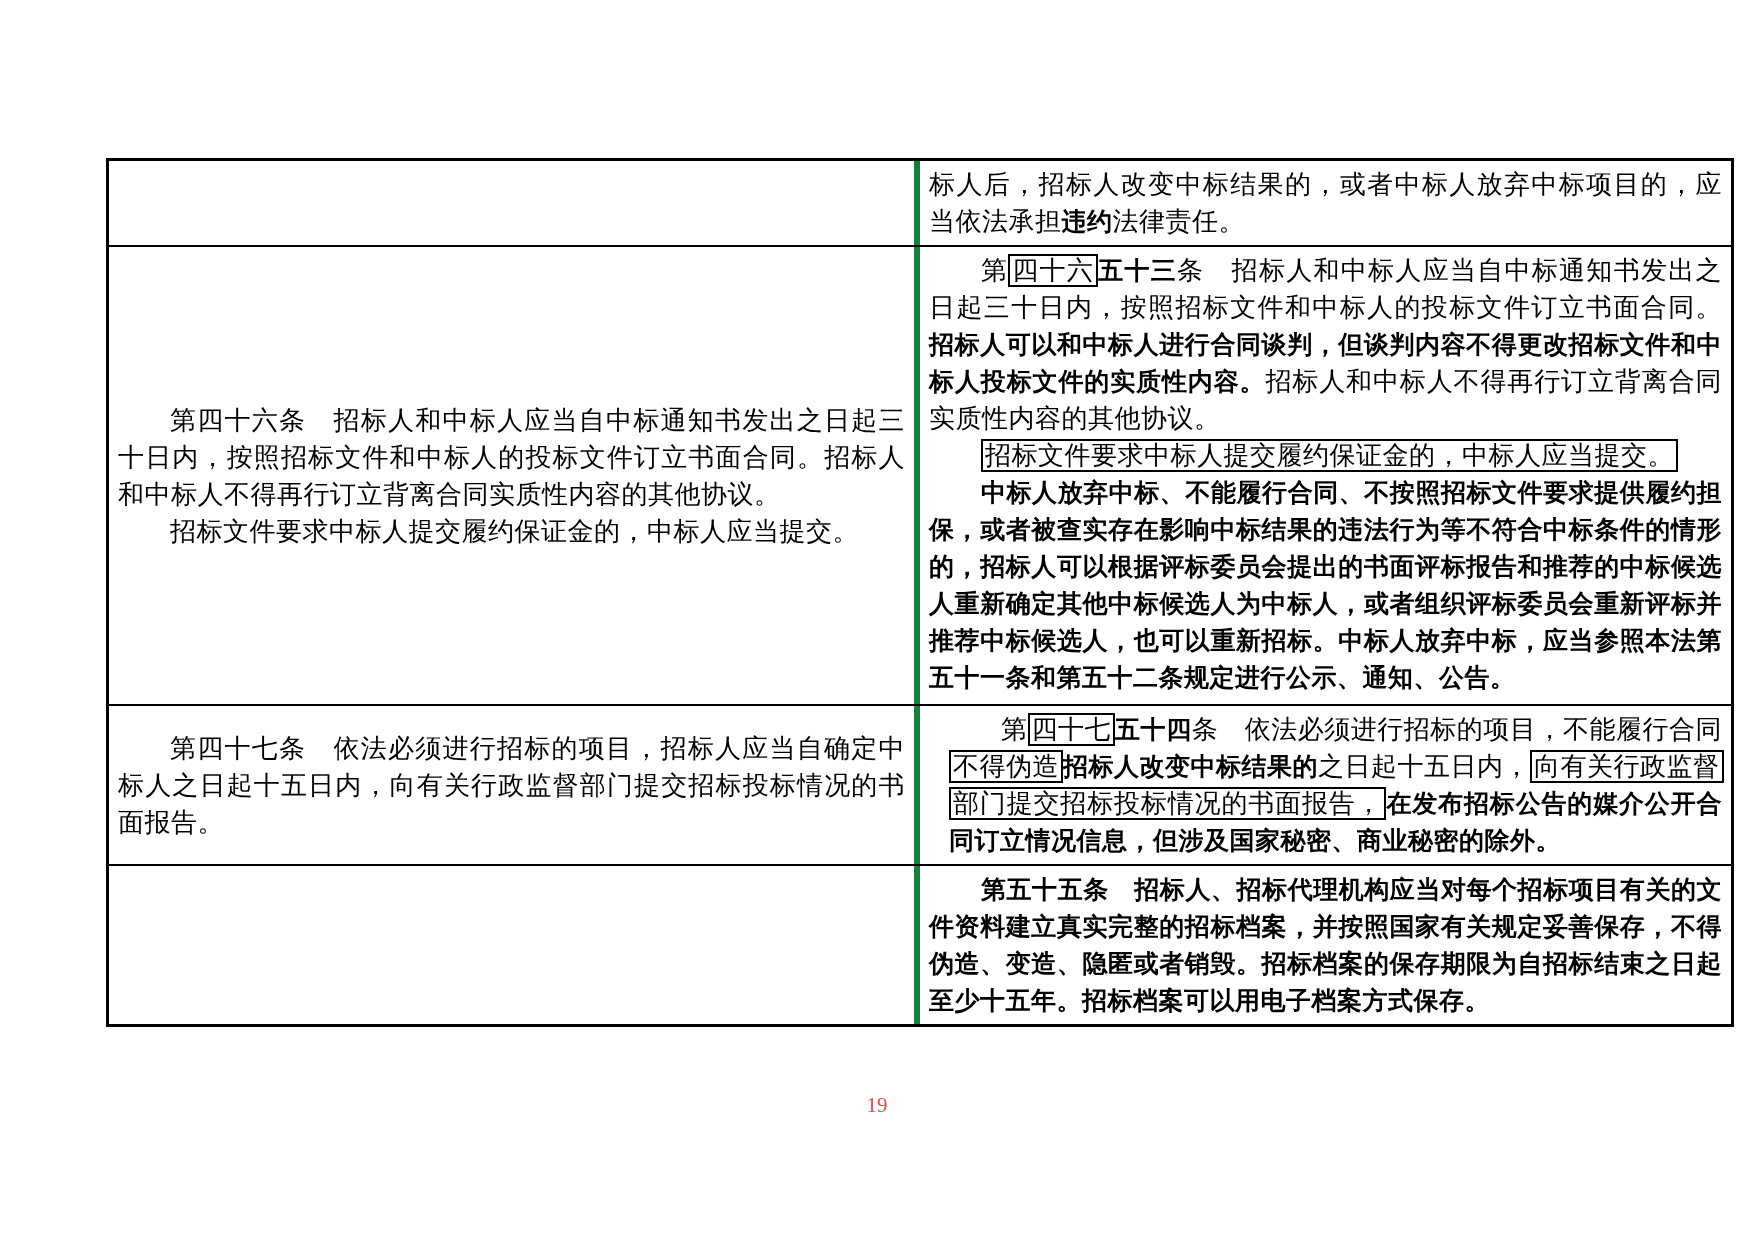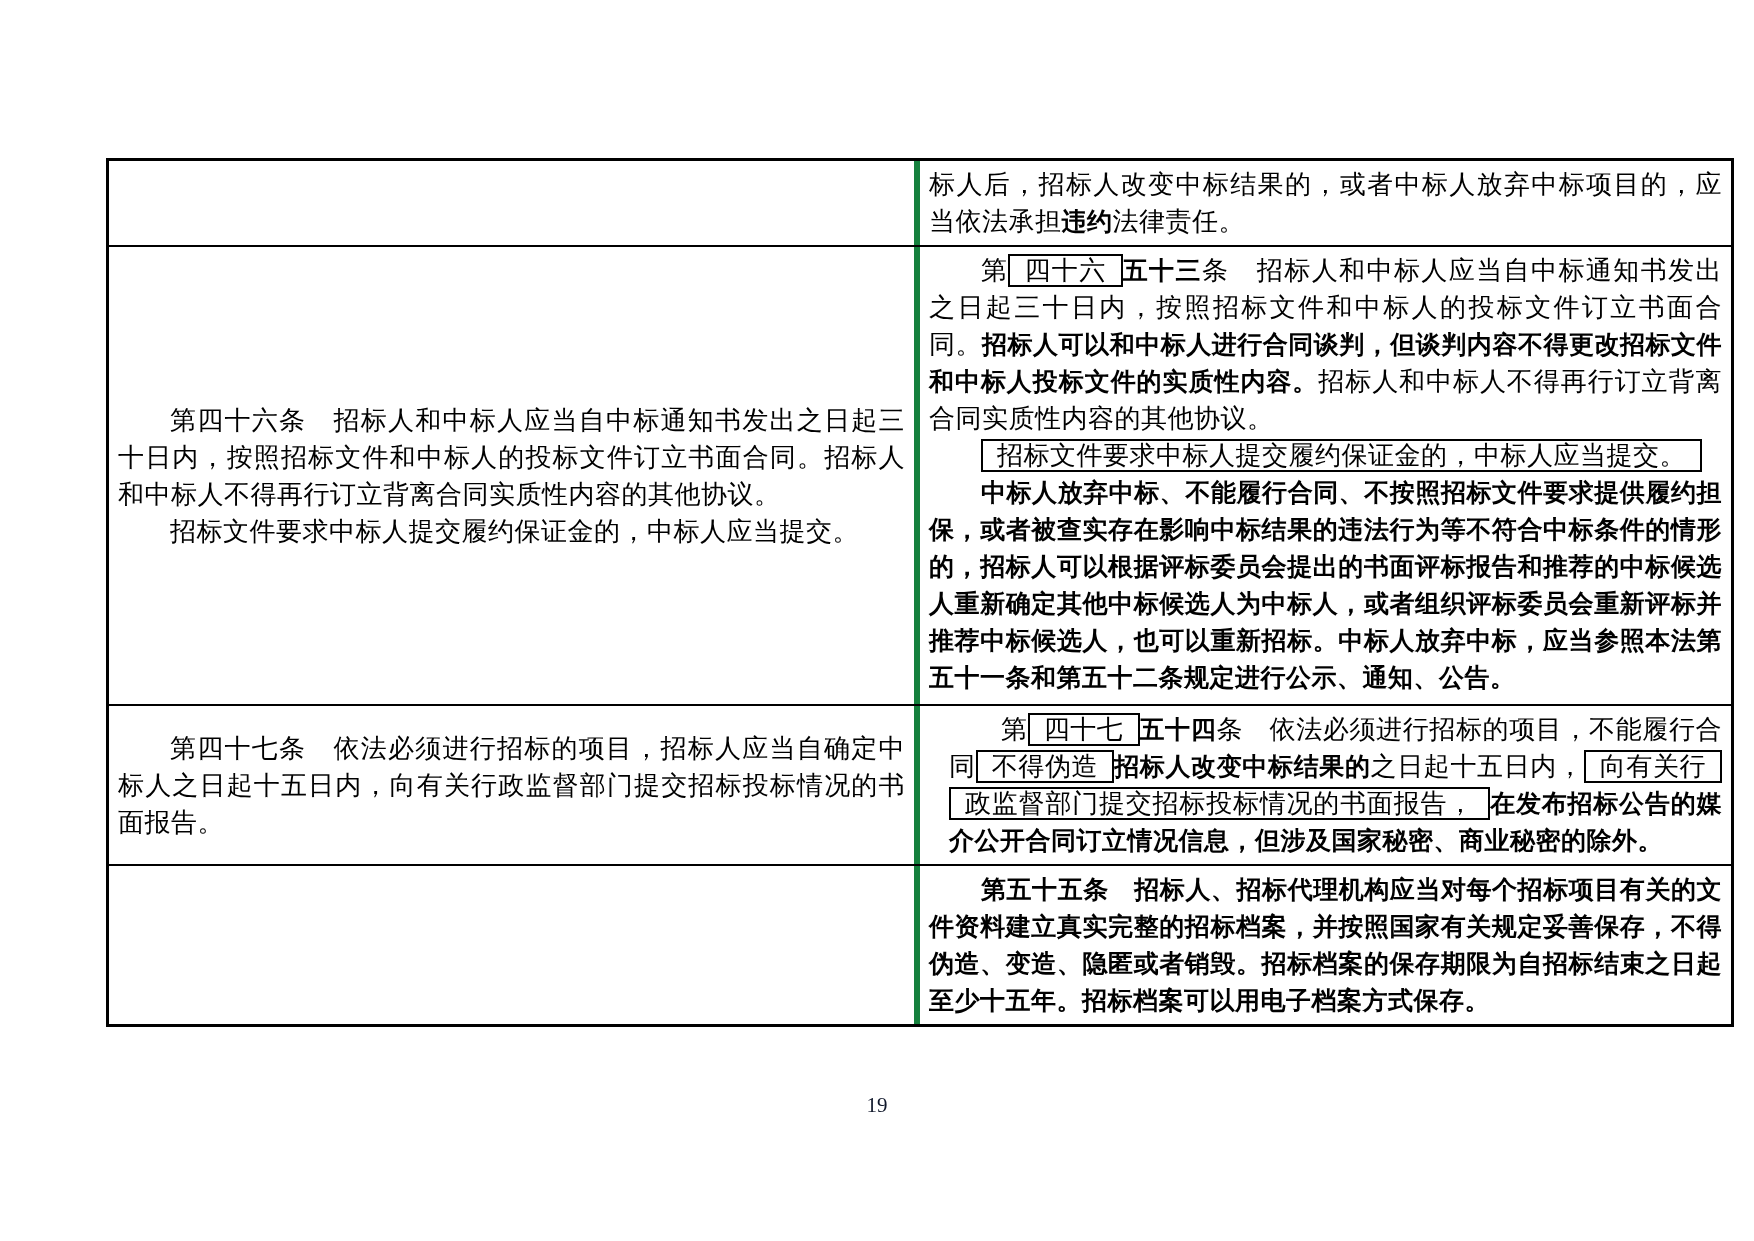--- a/index.html
+++ b/index.html
@@ -63,33 +63,33 @@
     text-indent: 2em;
   }
   .run-n { font-weight: normal; }
   .run-b {
     font-weight: bold;
     font-family: "Liberation Sans", "DejaVu Sans", sans-serif;
     font-size: 25px;
   }
   .run-x {
     border: 2px solid #000000;
-    padding: 0 14px;
+    padding: 0 2px;
     box-decoration-break: clone;
     -webkit-box-decoration-break: clone;
   }
   .page-number {
     position: absolute;
     top: 1093px;
     left: 0;
     width: 100%;
     text-align: center;
     font-size: 21px;
     font-family: "Liberation Serif", "DejaVu Serif", serif;
-    color: #0f172a;
+    color: #ef4444;
   }
 </style>
 </head>
 <body>
 
 <div class="sheet">
   <div class="doc-table" id="doc-table">
       <div class="trow">
         <div class="tcell left"></div>
         <div class="tcell right">

